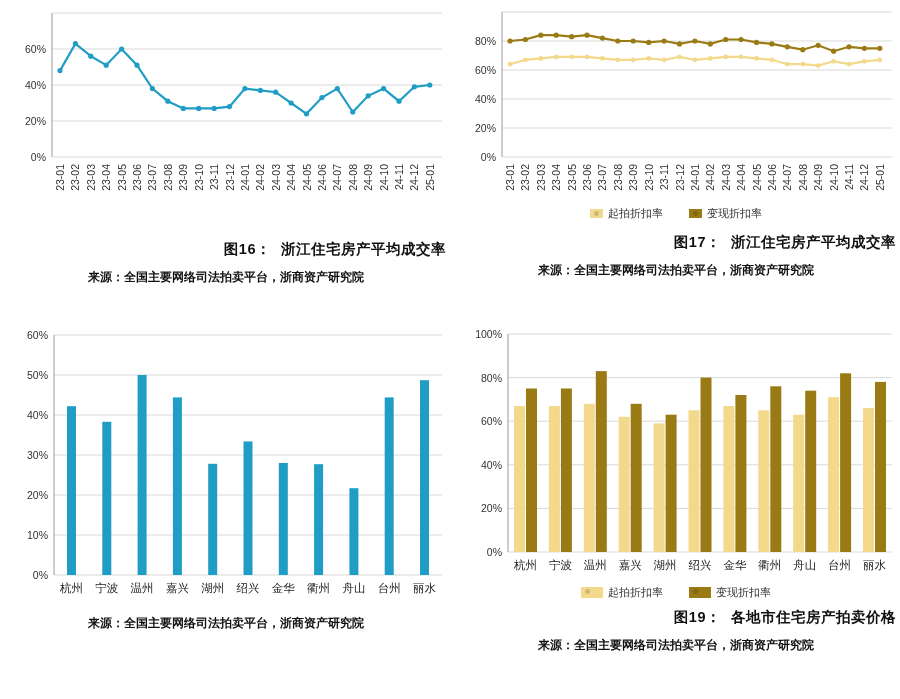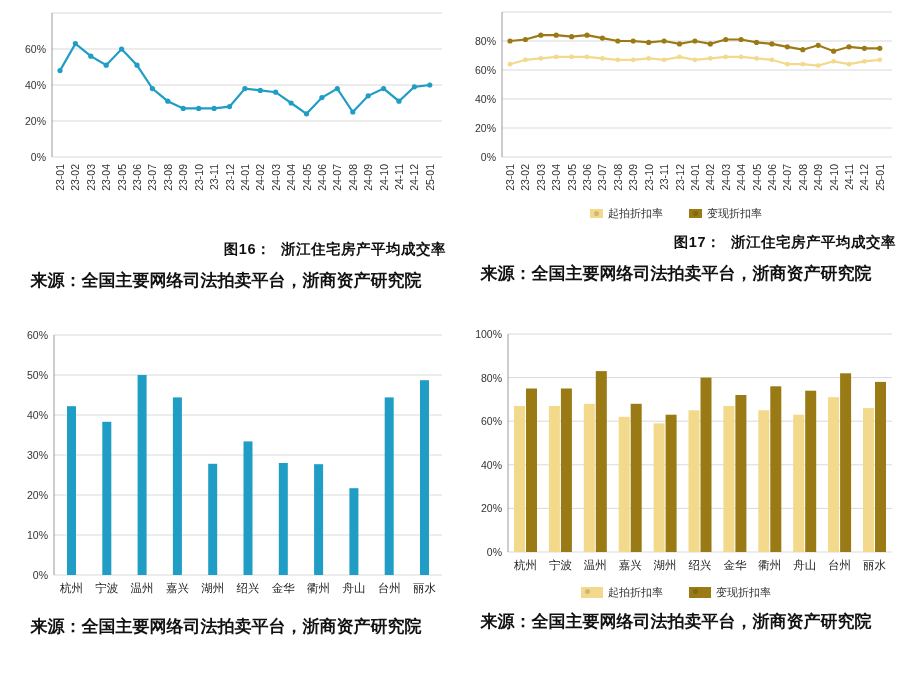--- a/index.html
+++ b/index.html
@@ -11,21 +11,21 @@
   .cap{
     text-align:right;
     font-size:14.5px;
     font-weight:bold;
     color:#111;
     letter-spacing:0.5px;
   }
   .cap .num{margin-right:10px;}
   .src{
     text-align:center;
-    font-size:17px;
+    font-size:12px;
     color:#111;
     font-weight:bold;
     margin-top:10px;
   }
   .src .lbl{font-weight:bold;}
   .legend{
     display:flex;justify-content:center;align-items:center;gap:26px;
     font-size:11px;color:#333;margin-top:2px;
   }
   .legend .item{display:flex;align-items:center;gap:5px;}
@@ -375,18 +375,21 @@
         <span class="item">
           <span class="swatch" style="background:#f3d98b;width:22px;height:11px;"></span>
           <span>起拍折扣率</span>
         </span>
         <span class="item">
           <span class="swatch" style="background:#9a7a14;width:22px;height:11px;"></span>
           <span>变现折扣率</span>
         </span>
       </div>
     </div>
+    <div class="cap" style="margin-top:8px;">
+      <span class="num">图19：</span><span>各地市住宅房产拍卖价格</span>
+    </div>
     <div class="src">
       <span class="lbl">来源：</span><span>全国主要网络司法拍卖平台，浙商资产研究院</span>
     </div>
   </div>
 
 </div>
 
 </body></html>

